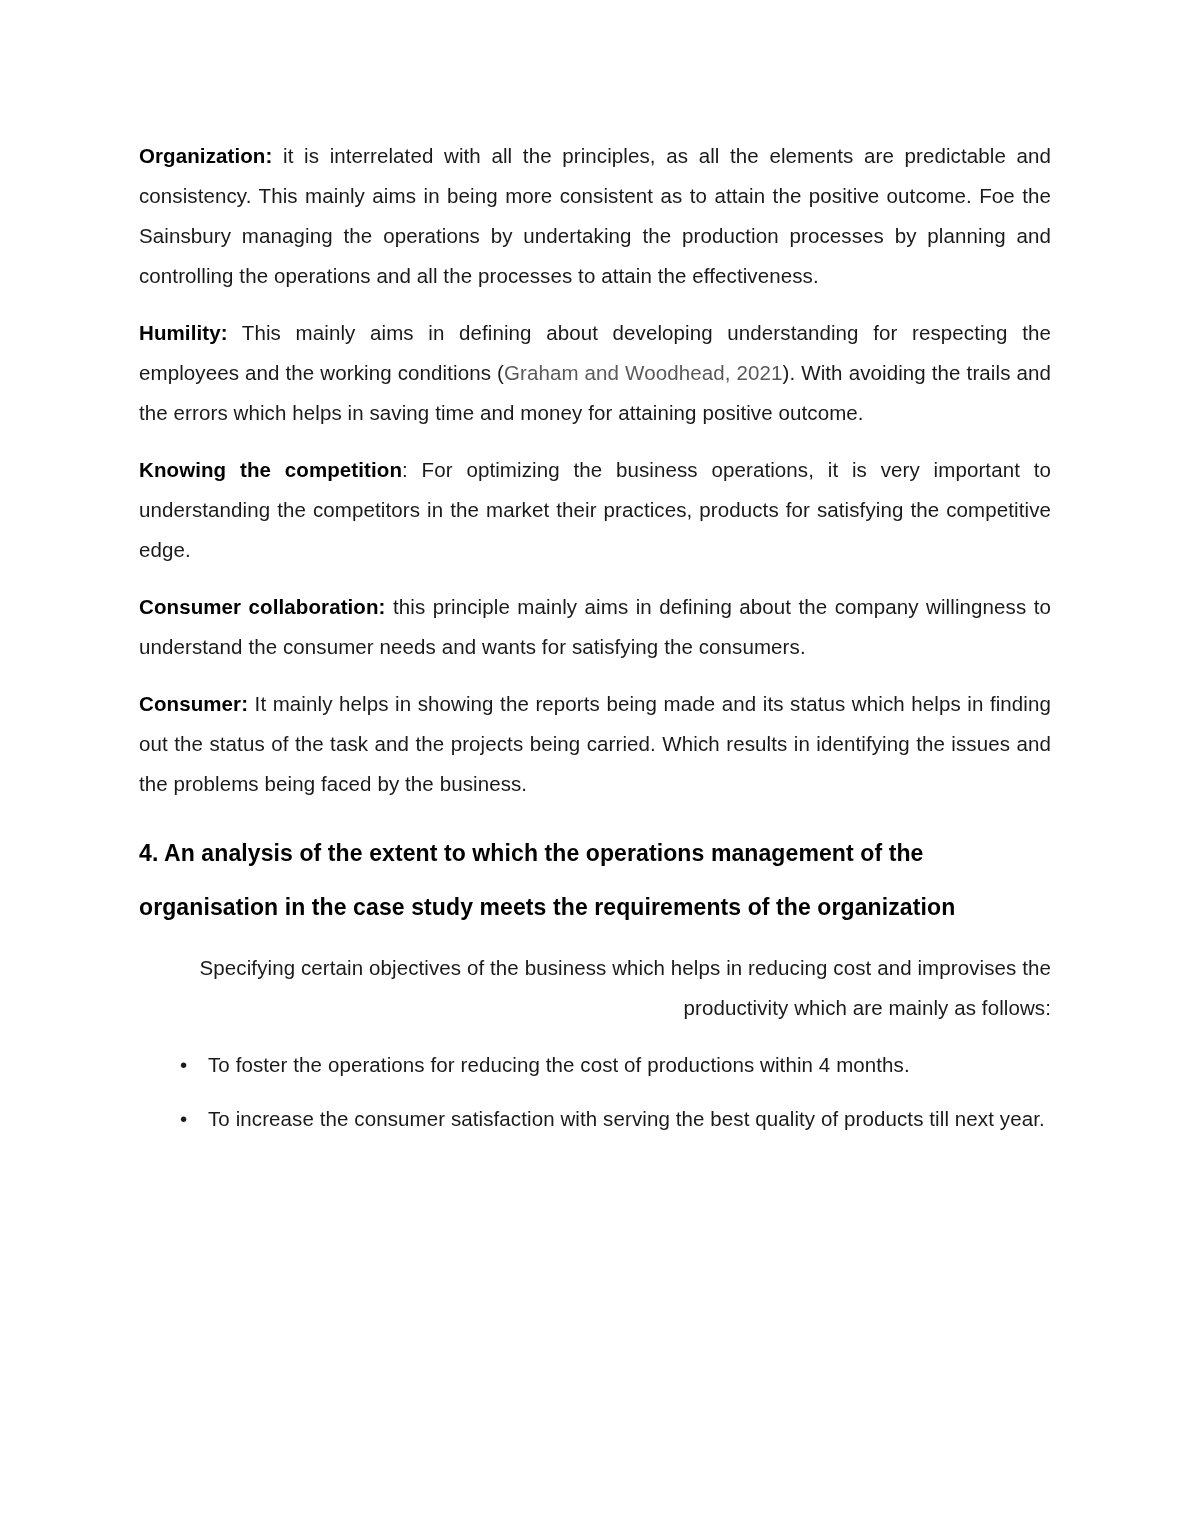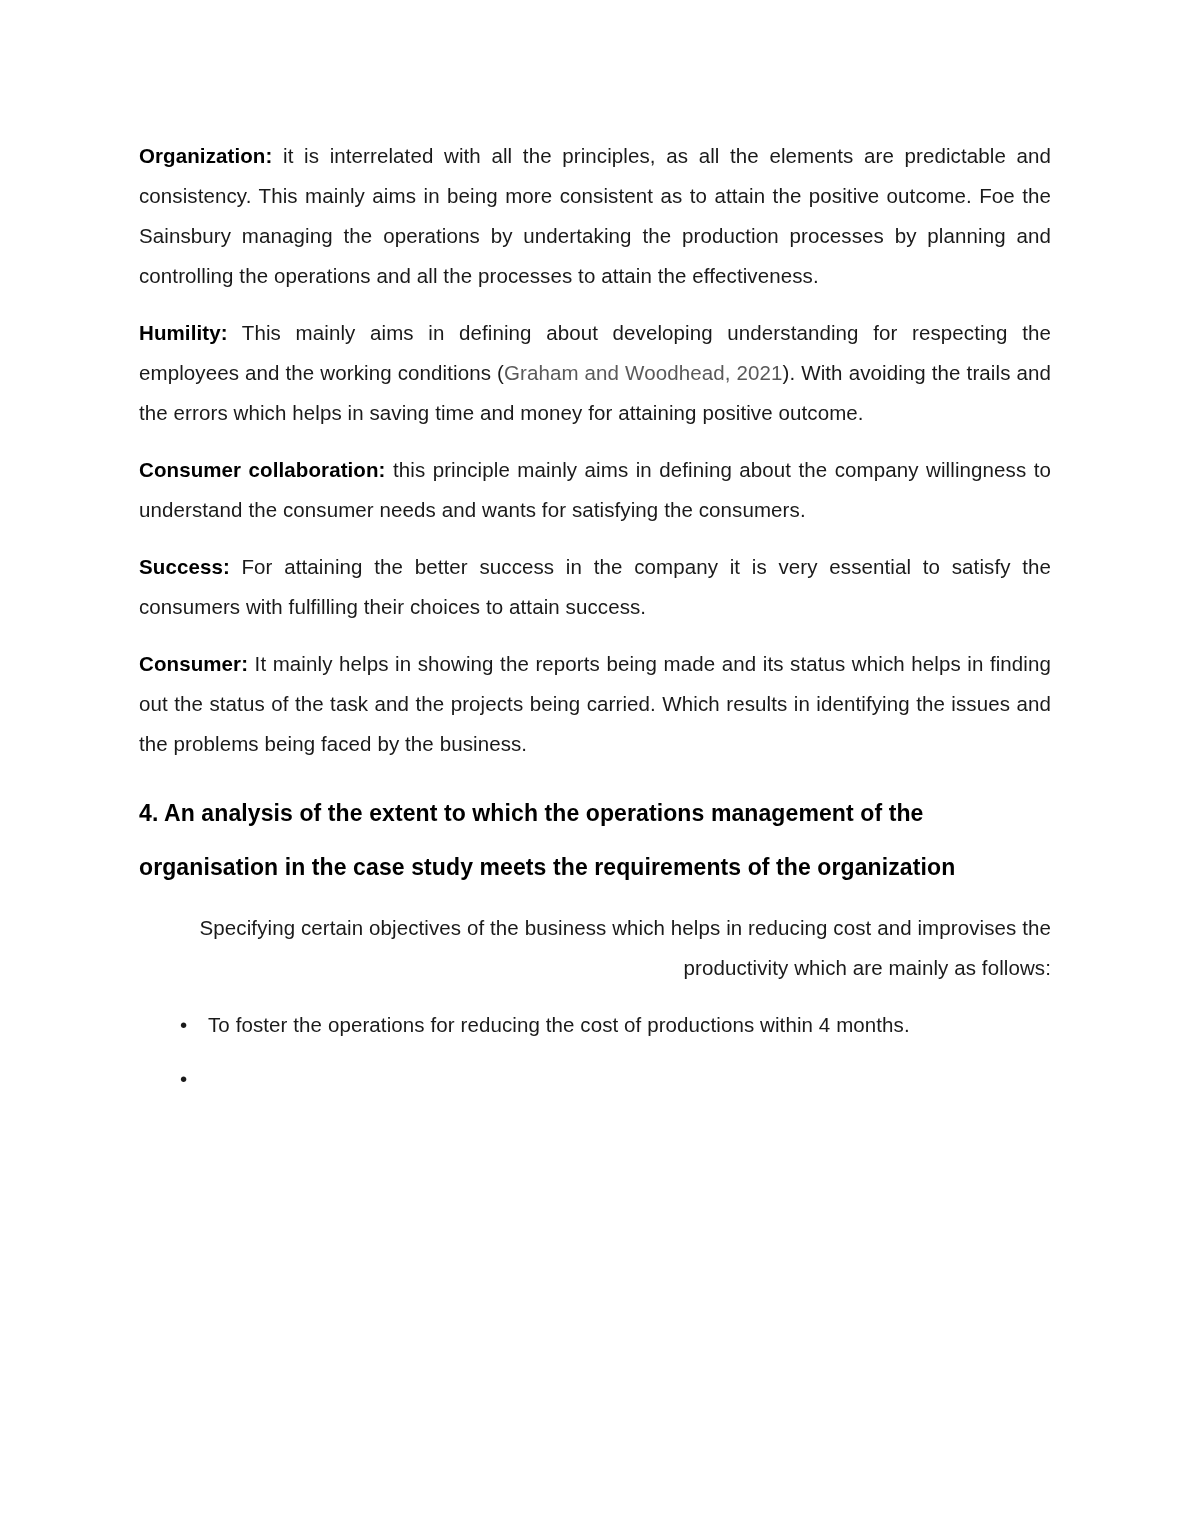--- a/index.html
+++ b/index.html
@@ -83,30 +83,30 @@
 </head>
 <body>
 
 <div class="page">
   <div class="content">
 
     <p class="body-par"><span class="lead">Organization:</span><span> it is interrelated with all the principles, as all the elements are predictable and consistency. This mainly aims in being more consistent as to attain the positive outcome. Foe the Sainsbury managing the operations by undertaking the production processes by planning and controlling the operations and all the processes to attain the effectiveness.</span></p>
 
     <p class="body-par"><span class="lead">Humility:</span><span> This mainly aims in defining about developing understanding for respecting the employees and the working conditions (</span><span class="citation">Graham and Woodhead,  2021</span><span>). With avoiding the trails and the errors which helps in saving time and money for attaining positive outcome.</span></p>
 
+    <p class="body-par"><span class="lead">Knowing the competition</span><span>: For optimizing the business operations, it is very important to understanding the competitors in the market their practices, products for satisfying the competitive edge.</span></p>
 
     <p class="body-par"><span class="lead">Consumer collaboration:</span><span> this principle mainly aims in defining about the company willingness to understand the consumer needs and wants for satisfying the consumers.</span></p>
 
-    <p class="body-par"><span class="lead">Success:</span><span> For attaining the better success in the company it is very essential to satisfy the consumers with fulfilling their choices to attain success.</span></p>
 
     <p class="body-par"><span class="lead">Consumer:</span><span> It mainly helps in showing the reports being made and its status which helps in finding out the status of the task and the projects being carried. Which results in identifying the issues and the problems being faced by the business.</span></p>
 
     <h2 class="section-heading">4. An analysis of the extent to which the operations management of the organisation in the case study meets the requirements of the organization</h2>
 
     <p class="body-par left-align">Specifying certain objectives of the business which helps in reducing cost and improvises the productivity which are mainly as follows:</p>
 
     <ul class="objective-list">
       <li><span class="bullet-glyph">•</span><span>To foster the operations for reducing the cost of productions within 4 months.</span></li>
-      <li><span class="bullet-glyph">•</span></li>
+      <li><span class="bullet-glyph">•</span><span>To increase the consumer satisfaction with serving the best quality of products till next year.</span></li>
     </ul>
 
   </div>
 </div>
 
 </body></html>

